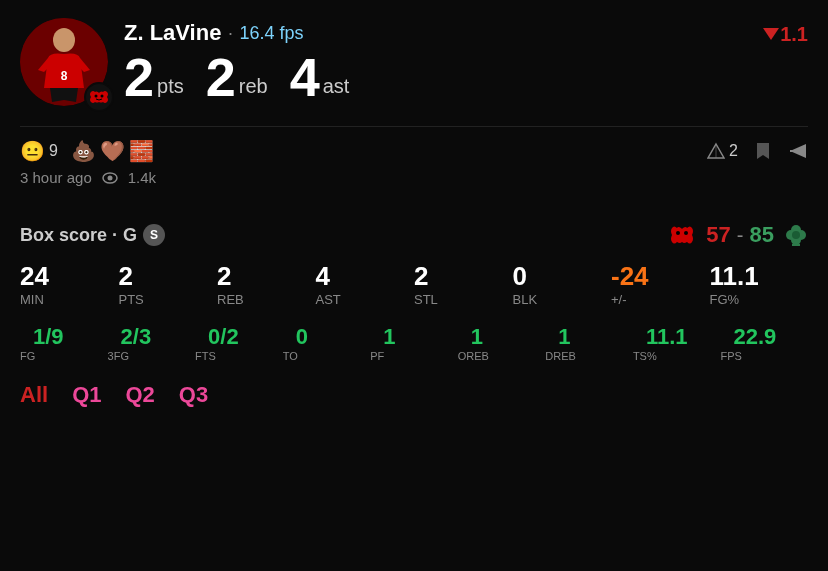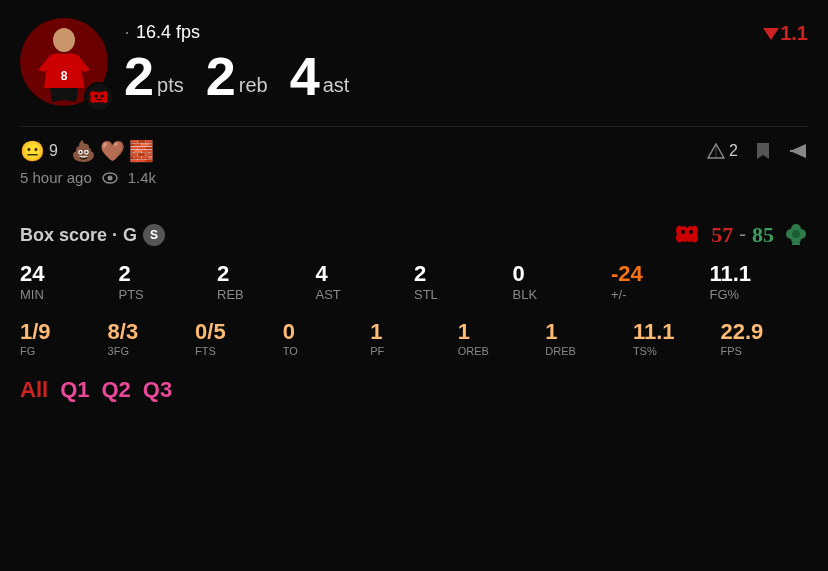--- a/index.html
+++ b/index.html
@@ -70,21 +70,21 @@
       font-weight: 600;
       color: #ffffff;
     }
 
     .dot-sep {
       color: #888;
       font-size: 18px;
     }
 
     .fps-label {
-      color: #ffffff;
+      color: #7dd3fc;
       font-size: 18px;
       font-weight: 400;
     }
 
     .stat-row {
       display: flex;
       align-items: baseline;
       gap: 0px;
       margin-top: 4px;
     }
@@ -189,23 +189,22 @@
       background: #555;
       color: #fff;
       font-size: 12px;
       font-weight: 700;
       margin-left: 6px;
     }
 
     .score-right {
       margin-left: auto;
       display: flex;
-      align-items: flex-start;
+      align-items: center;
       gap: 6px;
-      font-family: Liberation Serif, serif;
     }
 
     .team-score {
       font-size: 22px;
       font-weight: 700;
     }
 
     .score-home { color: #cc2222; }
     .score-away { color: #3a9e5f; }
     .score-dash { color: #888; font-size: 20px; }
@@ -219,21 +218,21 @@
     }
 
     .stat-cell {
       display: flex;
       flex-direction: column;
       align-items: flex-start;
       padding: 2px 0;
     }
 
     .stat-value {
-      font-size: 22px;
+      font-size: 26px;
       font-weight: 700;
       color: #ffffff;
       line-height: 1.1;
     }
 
     .stat-value.negative { color: #f97316; }
 
     .stat-label {
       font-size: 13px;
       color: #888;
@@ -253,36 +252,37 @@
     .stat-cell-2 {
       display: flex;
       flex-direction: column;
       align-items: flex-start;
       padding: 2px 0;
     }
 
     .stat-value-2 {
       font-size: 22px;
       font-weight: 700;
-      color: #fdba74;
+      color: #22c55e;
       line-height: 1.1;
+      margin-left: 13px;
     }
 
     .stat-label-2 {
       font-size: 11px;
       color: #888;
       font-weight: 500;
       text-transform: uppercase;
       margin-top: 1px;
     }
 
     
     .quarter-tabs {
       display: flex;
-      gap: 12px;
+      gap: 24px;
       align-items: center;
     }
 
     .q-tab {
       font-size: 22px;
       font-weight: 700;
       color: #ec4899;
       cursor: pointer;
     }
 
@@ -332,20 +332,21 @@
         <path d="M3 9 Q1 6 3 4 Q5 2 7 4 Q8 3 10 4 L11 5 L12 4 Q14 3 15 4 Q17 2 19 4 Q21 6 19 9 Q21 12 19 14 Q17 16 15 14 Q13 15 11 14 Q9 15 7 14 Q5 16 3 14 Q1 12 3 9Z" fill="#CC0000"></path>
         <ellipse cx="8" cy="8" rx="1.5" ry="1.5" fill="black"></ellipse>
         <ellipse cx="14" cy="8" rx="1.5" ry="1.5" fill="black"></ellipse>
         <path d="M8 11 Q11 13 14 11" stroke="black" stroke-width="1" fill="none"></path>
       </svg>
     </div>
   </div>
 
   <div class="player-info">
     <div class="player-name-row">
+      <span class="player-name">Z. LaVine</span>
       <span class="dot-sep">·</span>
       <span class="fps-label">16.4 fps</span>
       <div class="fantasy-badge">
 
         <svg width="18" height="16" viewBox="0 0 18 16">
           <polygon points="9,14 1,2 17,2" fill="#cc2222"></polygon>
         </svg>
         <span>1.1</span>
       </div>
     </div>
@@ -385,21 +386,21 @@
     </svg>
 
     <svg width="20" height="18" viewBox="0 0 20 18">
       <polygon points="2,9 18,2 18,16" fill="#888"></polygon>
       <line x1="2" y1="9" x2="18" y2="9" stroke="#888" stroke-width="2"></line>
     </svg>
   </div>
 </div>
 
 <div class="meta-row">
-  <span>5 hour ago</span>
+  <span>3 hour ago</span>
   <svg width="16" height="12" viewBox="0 0 16 12">
     <ellipse cx="8" cy="6" rx="7" ry="5" fill="none" stroke="#888" stroke-width="1.5"></ellipse>
     <circle cx="8" cy="6" r="2.5" fill="#888"></circle>
   </svg>
   <span>1.4k</span>
 </div>
 
 <div class="box-score-header">
   <span class="box-score-title">
     <span>Box score · G</span>
@@ -463,25 +464,25 @@
       <div class="stat-label">FG%</div>
     </div>
   </div>
 
 <div class="stats-grid-2">
 <div class="stat-cell-2">
       <div class="stat-value-2">1/9</div>
       <div class="stat-label-2">FG</div>
     </div>
     <div class="stat-cell-2">
-      <div class="stat-value-2">8/3</div>
+      <div class="stat-value-2">2/3</div>
       <div class="stat-label-2">3FG</div>
     </div>
     <div class="stat-cell-2">
-      <div class="stat-value-2">0/5</div>
+      <div class="stat-value-2">0/2</div>
       <div class="stat-label-2">FTS</div>
     </div>
     <div class="stat-cell-2">
       <div class="stat-value-2">0</div>
       <div class="stat-label-2">TO</div>
     </div>
     <div class="stat-cell-2">
       <div class="stat-value-2">1</div>
       <div class="stat-label-2">PF</div>
     </div>

